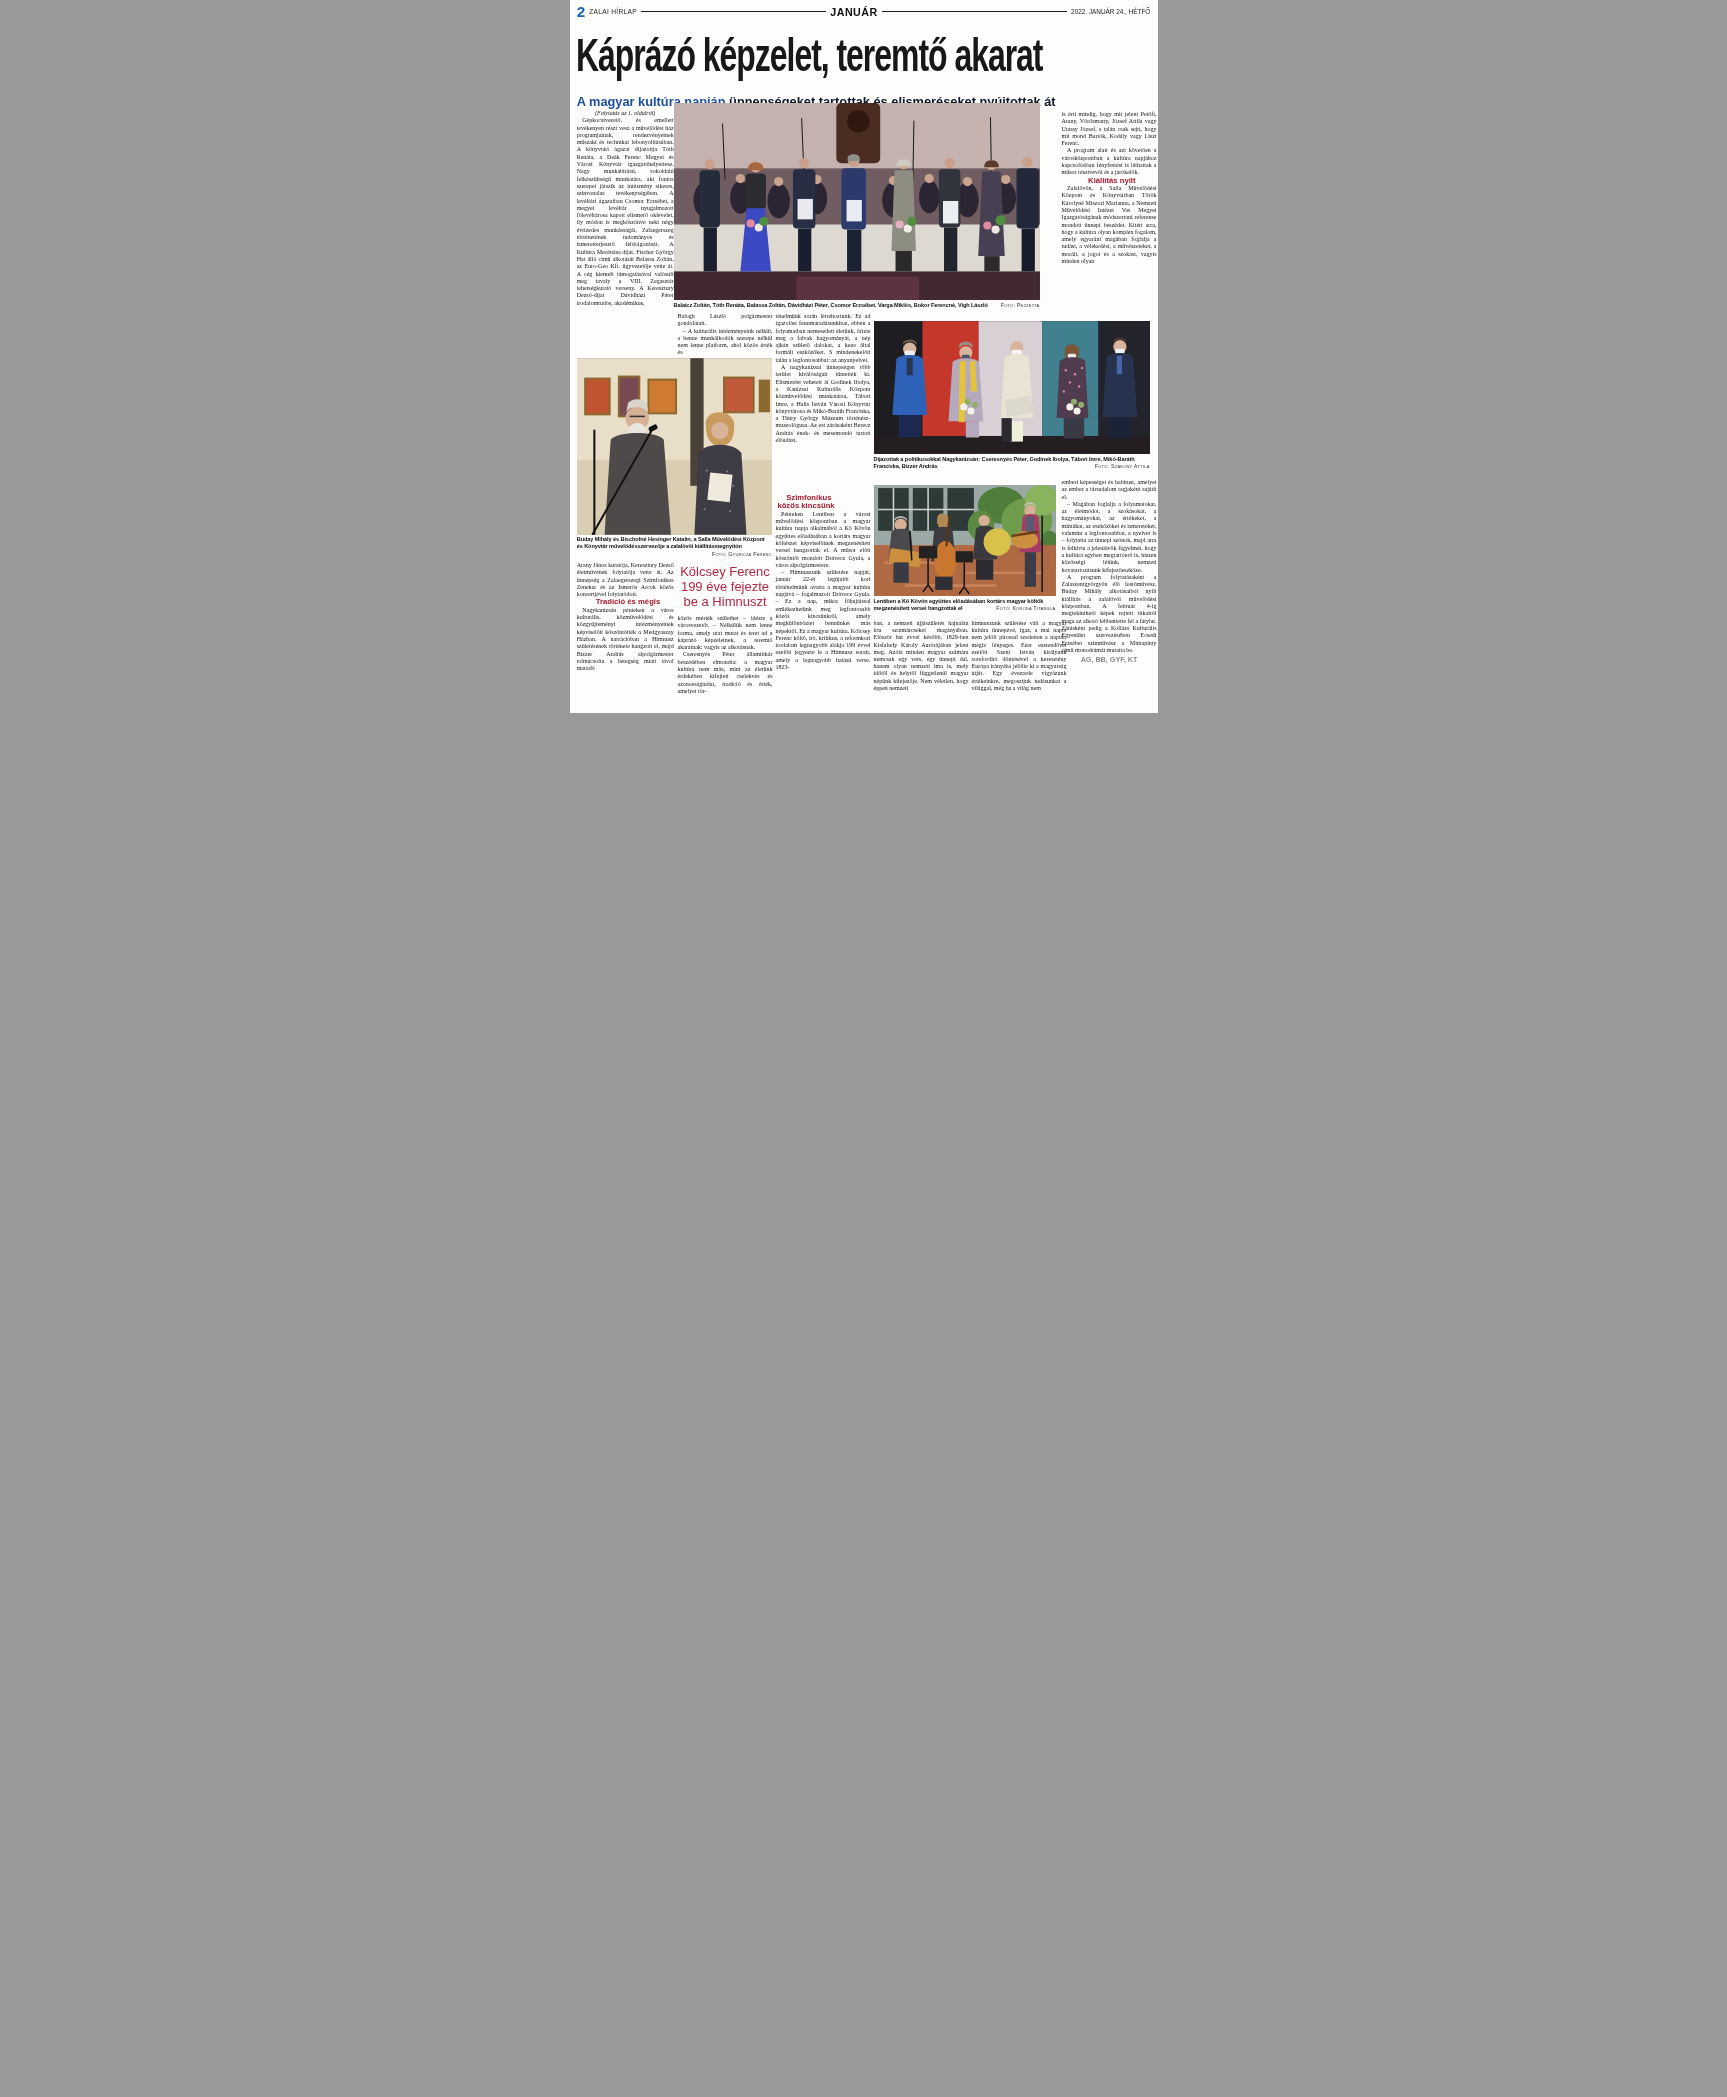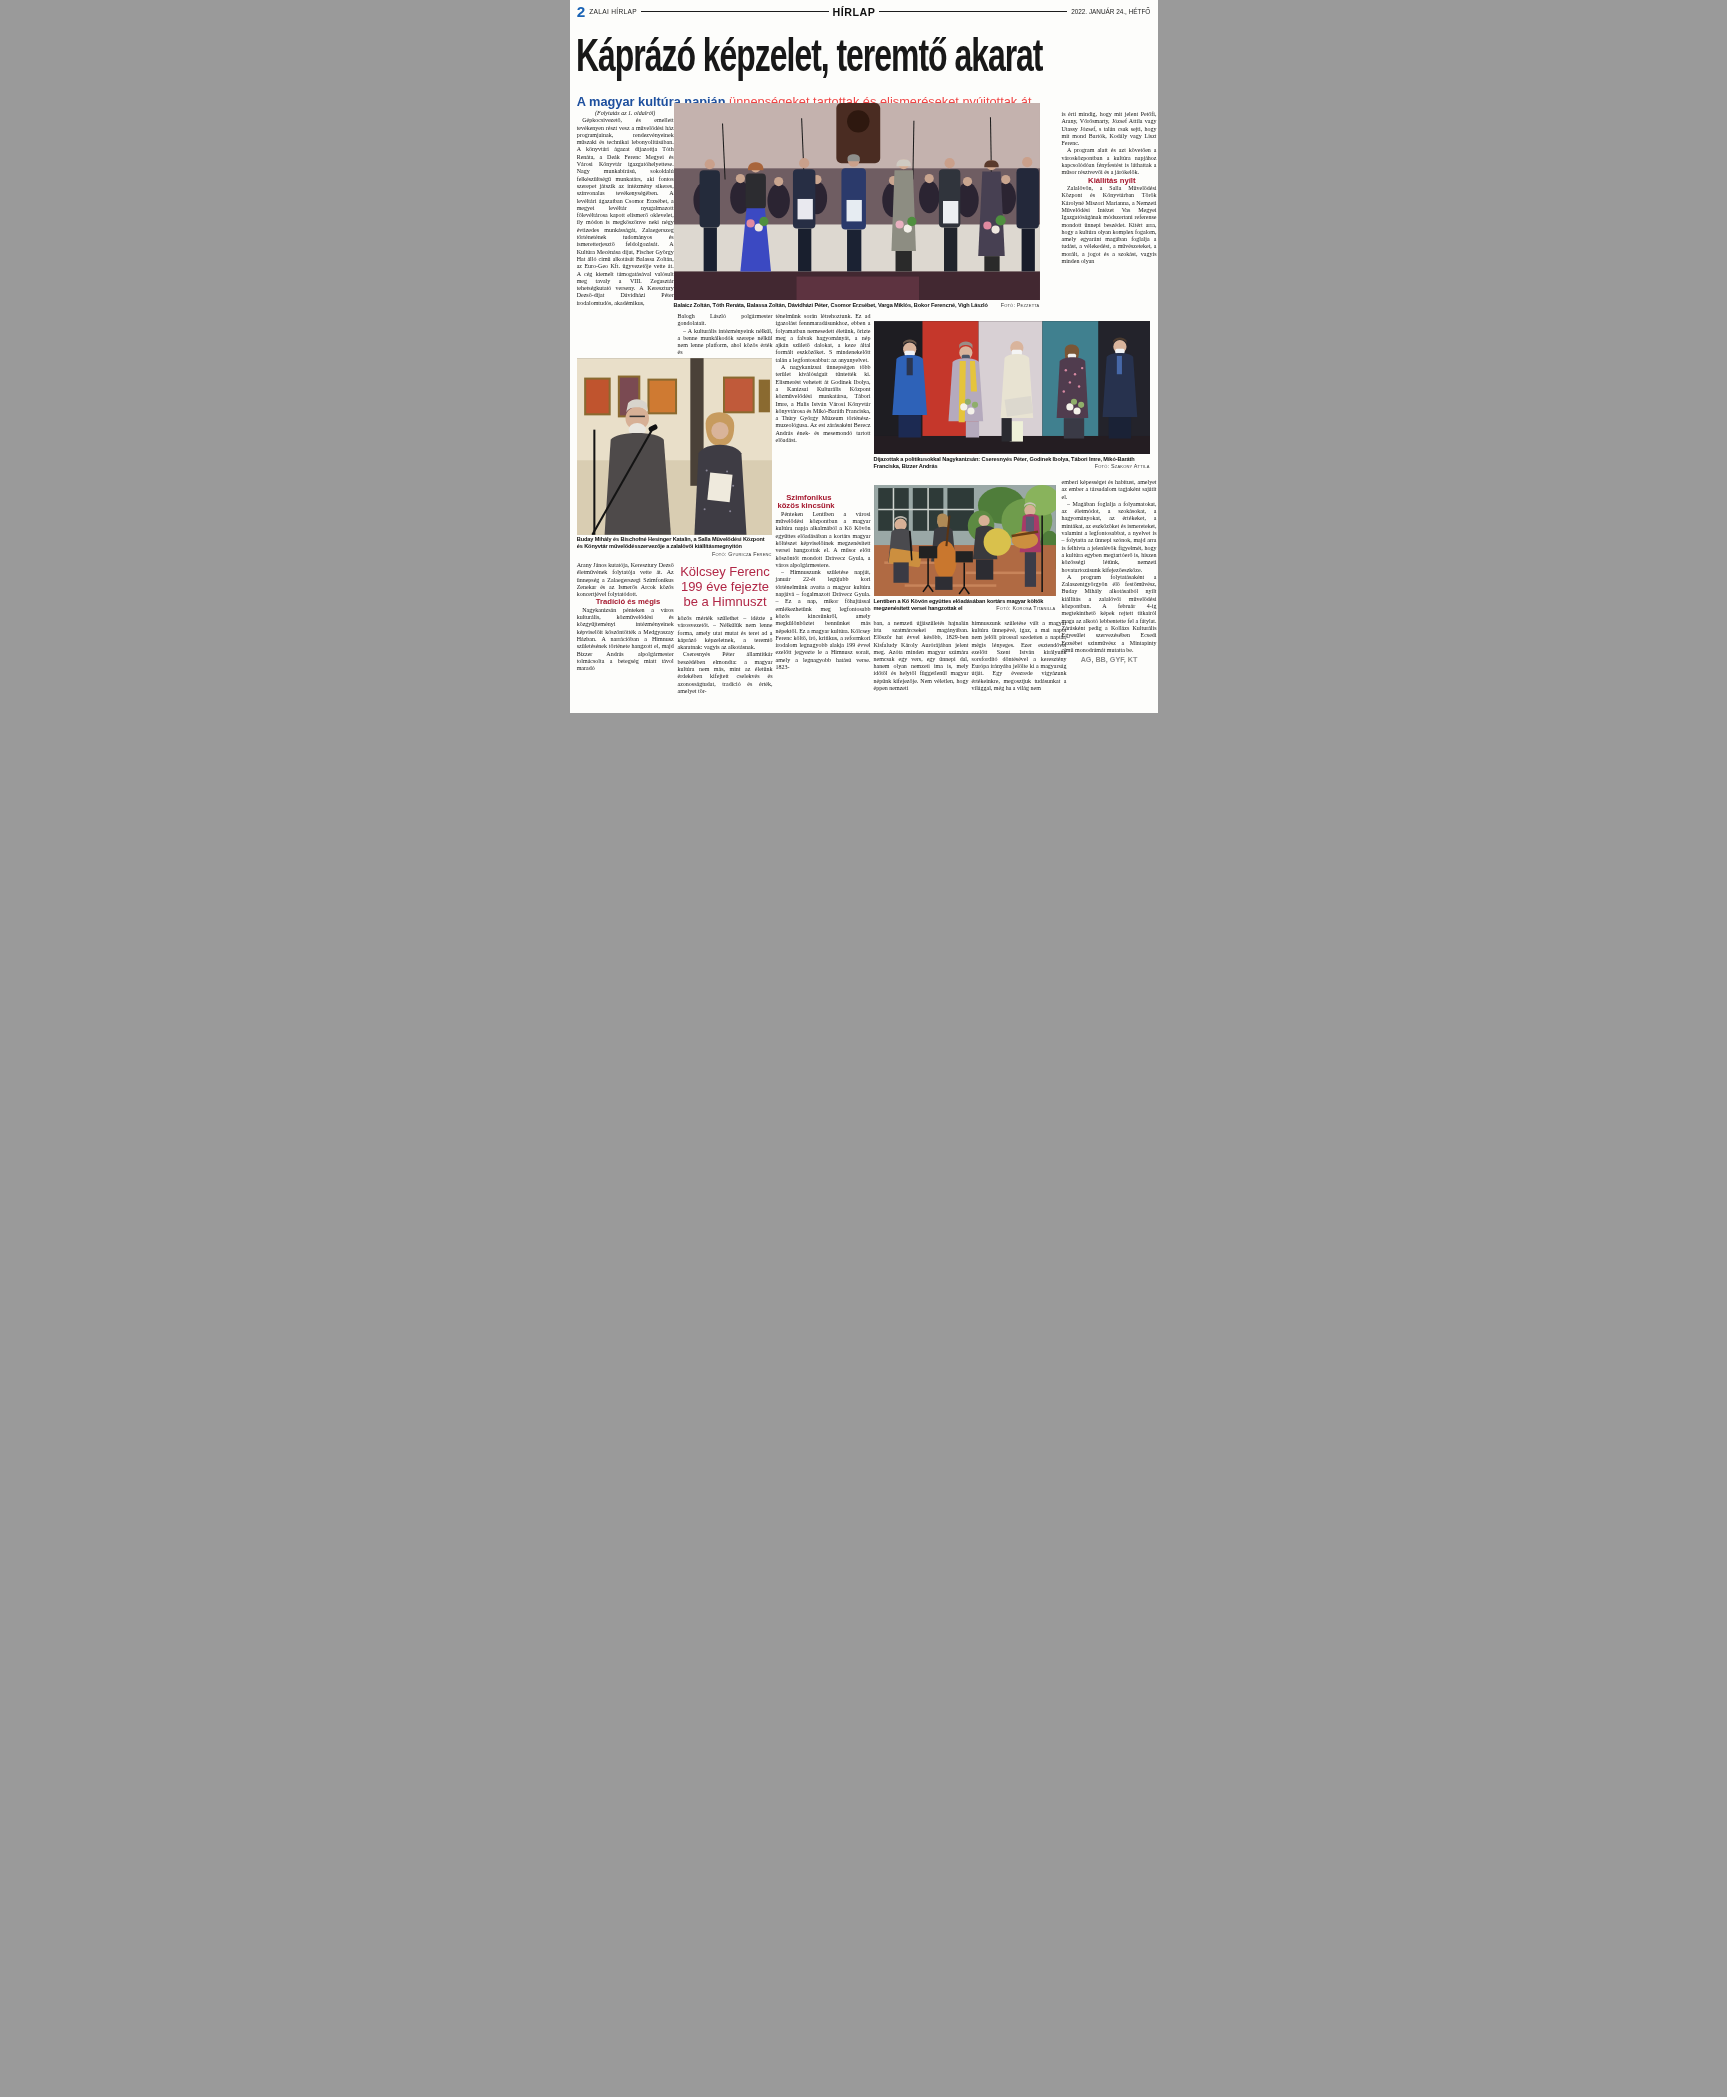--- a/index.html
+++ b/index.html
@@ -13,21 +13,21 @@
   .hrule{flex:1;height:1px;background:#1c1c1c;}
   .section{font-size:10.7px;font-weight:700;letter-spacing:0.5px;color:#111;white-space:nowrap;}
   .date{font-size:6.4px;color:#1c1c1c;white-space:nowrap;}
   
   .headline{position:absolute;left:6.1px;top:31px;margin:0;white-space:nowrap;
             font-family:"Liberation Sans",sans-serif;font-weight:700;font-size:47px;line-height:1.04;
             letter-spacing:-1.5px;color:#181818;transform:scaleX(.68);transform-origin:left top;}
   .subhead{position:absolute;left:7.2px;top:95px;margin:0;white-space:nowrap;
            font-family:"Liberation Sans",sans-serif;font-size:12.8px;line-height:1.1;}
   .subhead .hl{font-weight:700;color:#1d4f9e;margin-top:24px;}
-  .subhead .rest{font-weight:400;color:#ef4444;}
+  .subhead .rest{font-weight:700;color:#0f172a;}
   
   .col{position:absolute;font-size:6px;line-height:7.3px;text-align:justify;hyphens:auto;}
   .col p{margin:0;text-indent:5.6px;}
   .col p.noind{text-indent:0;}
   .cont{text-align:center;font-style:italic;text-indent:0!important;}
   .red-head{font-family:"Liberation Sans",sans-serif;font-weight:700;font-size:7.7px;line-height:8.4px;
             color:#a5182e;margin:3.6px 0 1.5px;text-indent:0;text-align:center;}
   .pullquote{position:absolute;font-family:"Liberation Sans",sans-serif;font-size:13px;line-height:15px;
              color:#b12746;text-align:center;}
   .byline{text-align:center;font-family:"Liberation Sans",sans-serif;font-weight:700;font-size:7.2px;
@@ -44,21 +44,21 @@
 </style>
 </head>
 <body>
 
 <div id="page">
 
   <div class="hdr">
     <span class="pagenum">2</span>
     <span class="paper">ZALAI HÍRLAP</span>
     <span class="hrule"></span>
-    <span class="section">HÍRLAP</span>
+    <span class="section">JANUÁR</span>
     <span class="hrule"></span>
     <span class="date">2022. JANUÁR 24., HÉTFŐ</span>
   </div>
 
   <h1 class="headline">Káprázó képzelet, teremtő akarat</h1>
   <p class="subhead">
     <span class="hl">A magyar kultúra napján</span><span class="rest"> ünnepségeket tartottak és elismeréseket nyújtottak át</span>
   </p>
 
   <div class="photo" style="left:104px;top:103px;width:366px;height:197px;">

